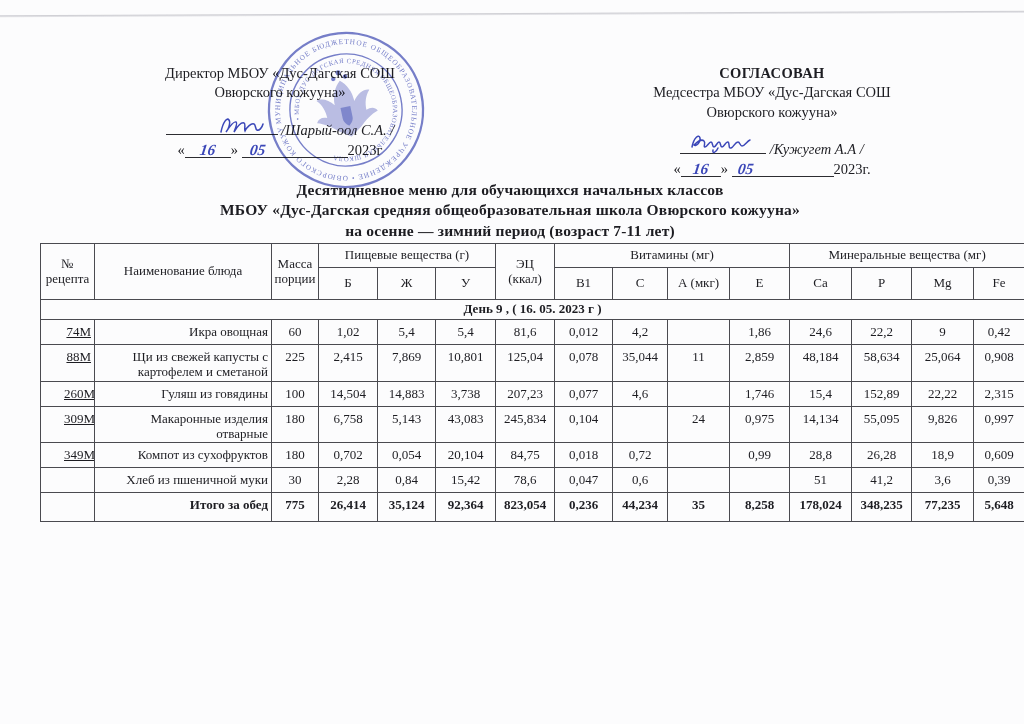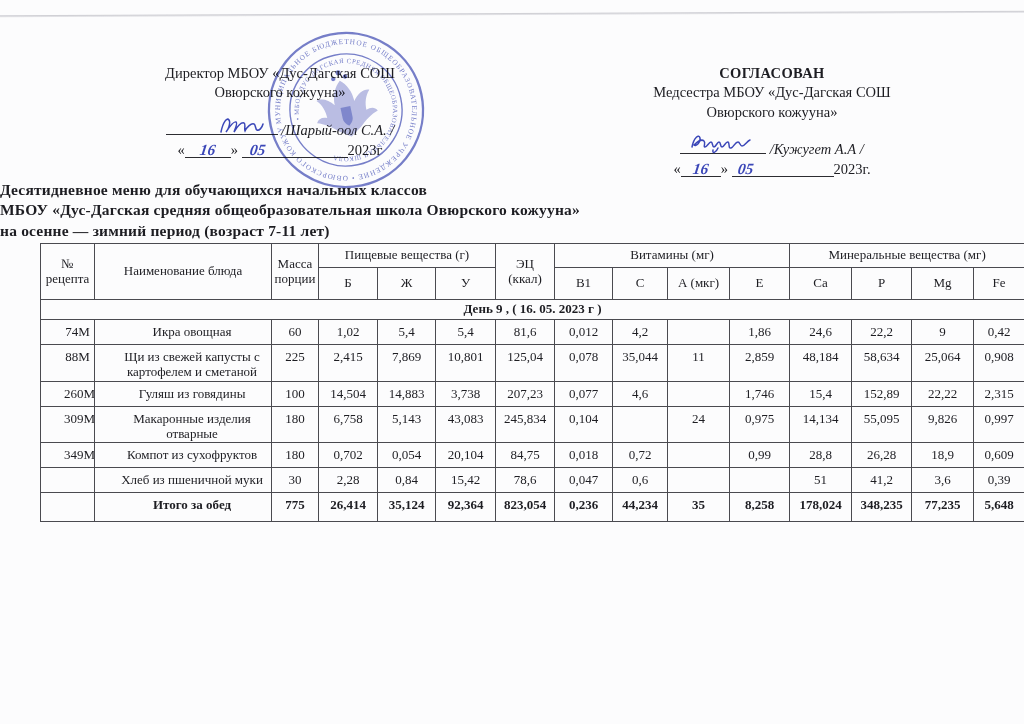--- a/index.html
+++ b/index.html
@@ -24,33 +24,33 @@
   .w40{width:40px;} .w96{width:96px;text-align:left;padding-left:6px;}
   .hand{color:#3b47b8;font-weight:bold;font-style:italic;font-size:15.5px;display:inline-block;transform:skewX(-8deg);}
   .sign-row{margin-top:14px;height:21px;font-style:italic;}
   .date-row{margin-top:2px;}
   .sig{position:absolute;bottom:-2px;}
   .sig.dir{left:52px;}
   .sig.nur{left:8px;}
   
   .stamp{position:absolute;left:247px;top:25px;opacity:.8;mix-blend-mode:multiply;filter:blur(.35px);}
   
-  .doc-title{position:absolute;top:180px;left:0;width:1020px;
+  .doc-title{position:absolute;top:180px;left:0;width:1020px;text-align:center;
     font-weight:bold;font-size:15.5px;line-height:1.32;letter-spacing:.2px;}
   
   table{border-collapse:collapse;table-layout:fixed;position:absolute;left:40px;top:243px;width:984px;font-size:13px;}
   th,td{border:1px solid #4a4a50;padding:1px 3px;text-align:center;overflow:hidden;}
   thead th{font-weight:normal;line-height:1.12;padding:2px 2px;overflow-wrap:anywhere;vertical-align:middle;}
   thead tr.h1{height:24px;} thead tr.h2{height:32px;}
   tbody td{vertical-align:top;padding-top:4px;line-height:1.18;}
   tbody tr{height:25px;}
   tbody tr.day{height:20px;}
   tbody tr.day td{font-weight:bold;padding-top:1px;line-height:1.2;margin-left:41px;}
-  td.recipe{text-align:center;padding-left:23px;}
-  td.dish{text-align:center;padding-left:21px;}
+  td.recipe{text-align:right;padding-left:23px;text-decoration:underline;}
+  td.dish{text-align:right;padding-left:21px;}
   tr.total td{font-weight:bold;height:23px;}
 </style>
 </head>
 <body>
 
 <div class="edge-shadow"></div>
 
 <div class="approval left">
   <div>Директор МБОУ «Дус-Дагская СОШ</div>
   <div>Овюрского кожууна»</div>

